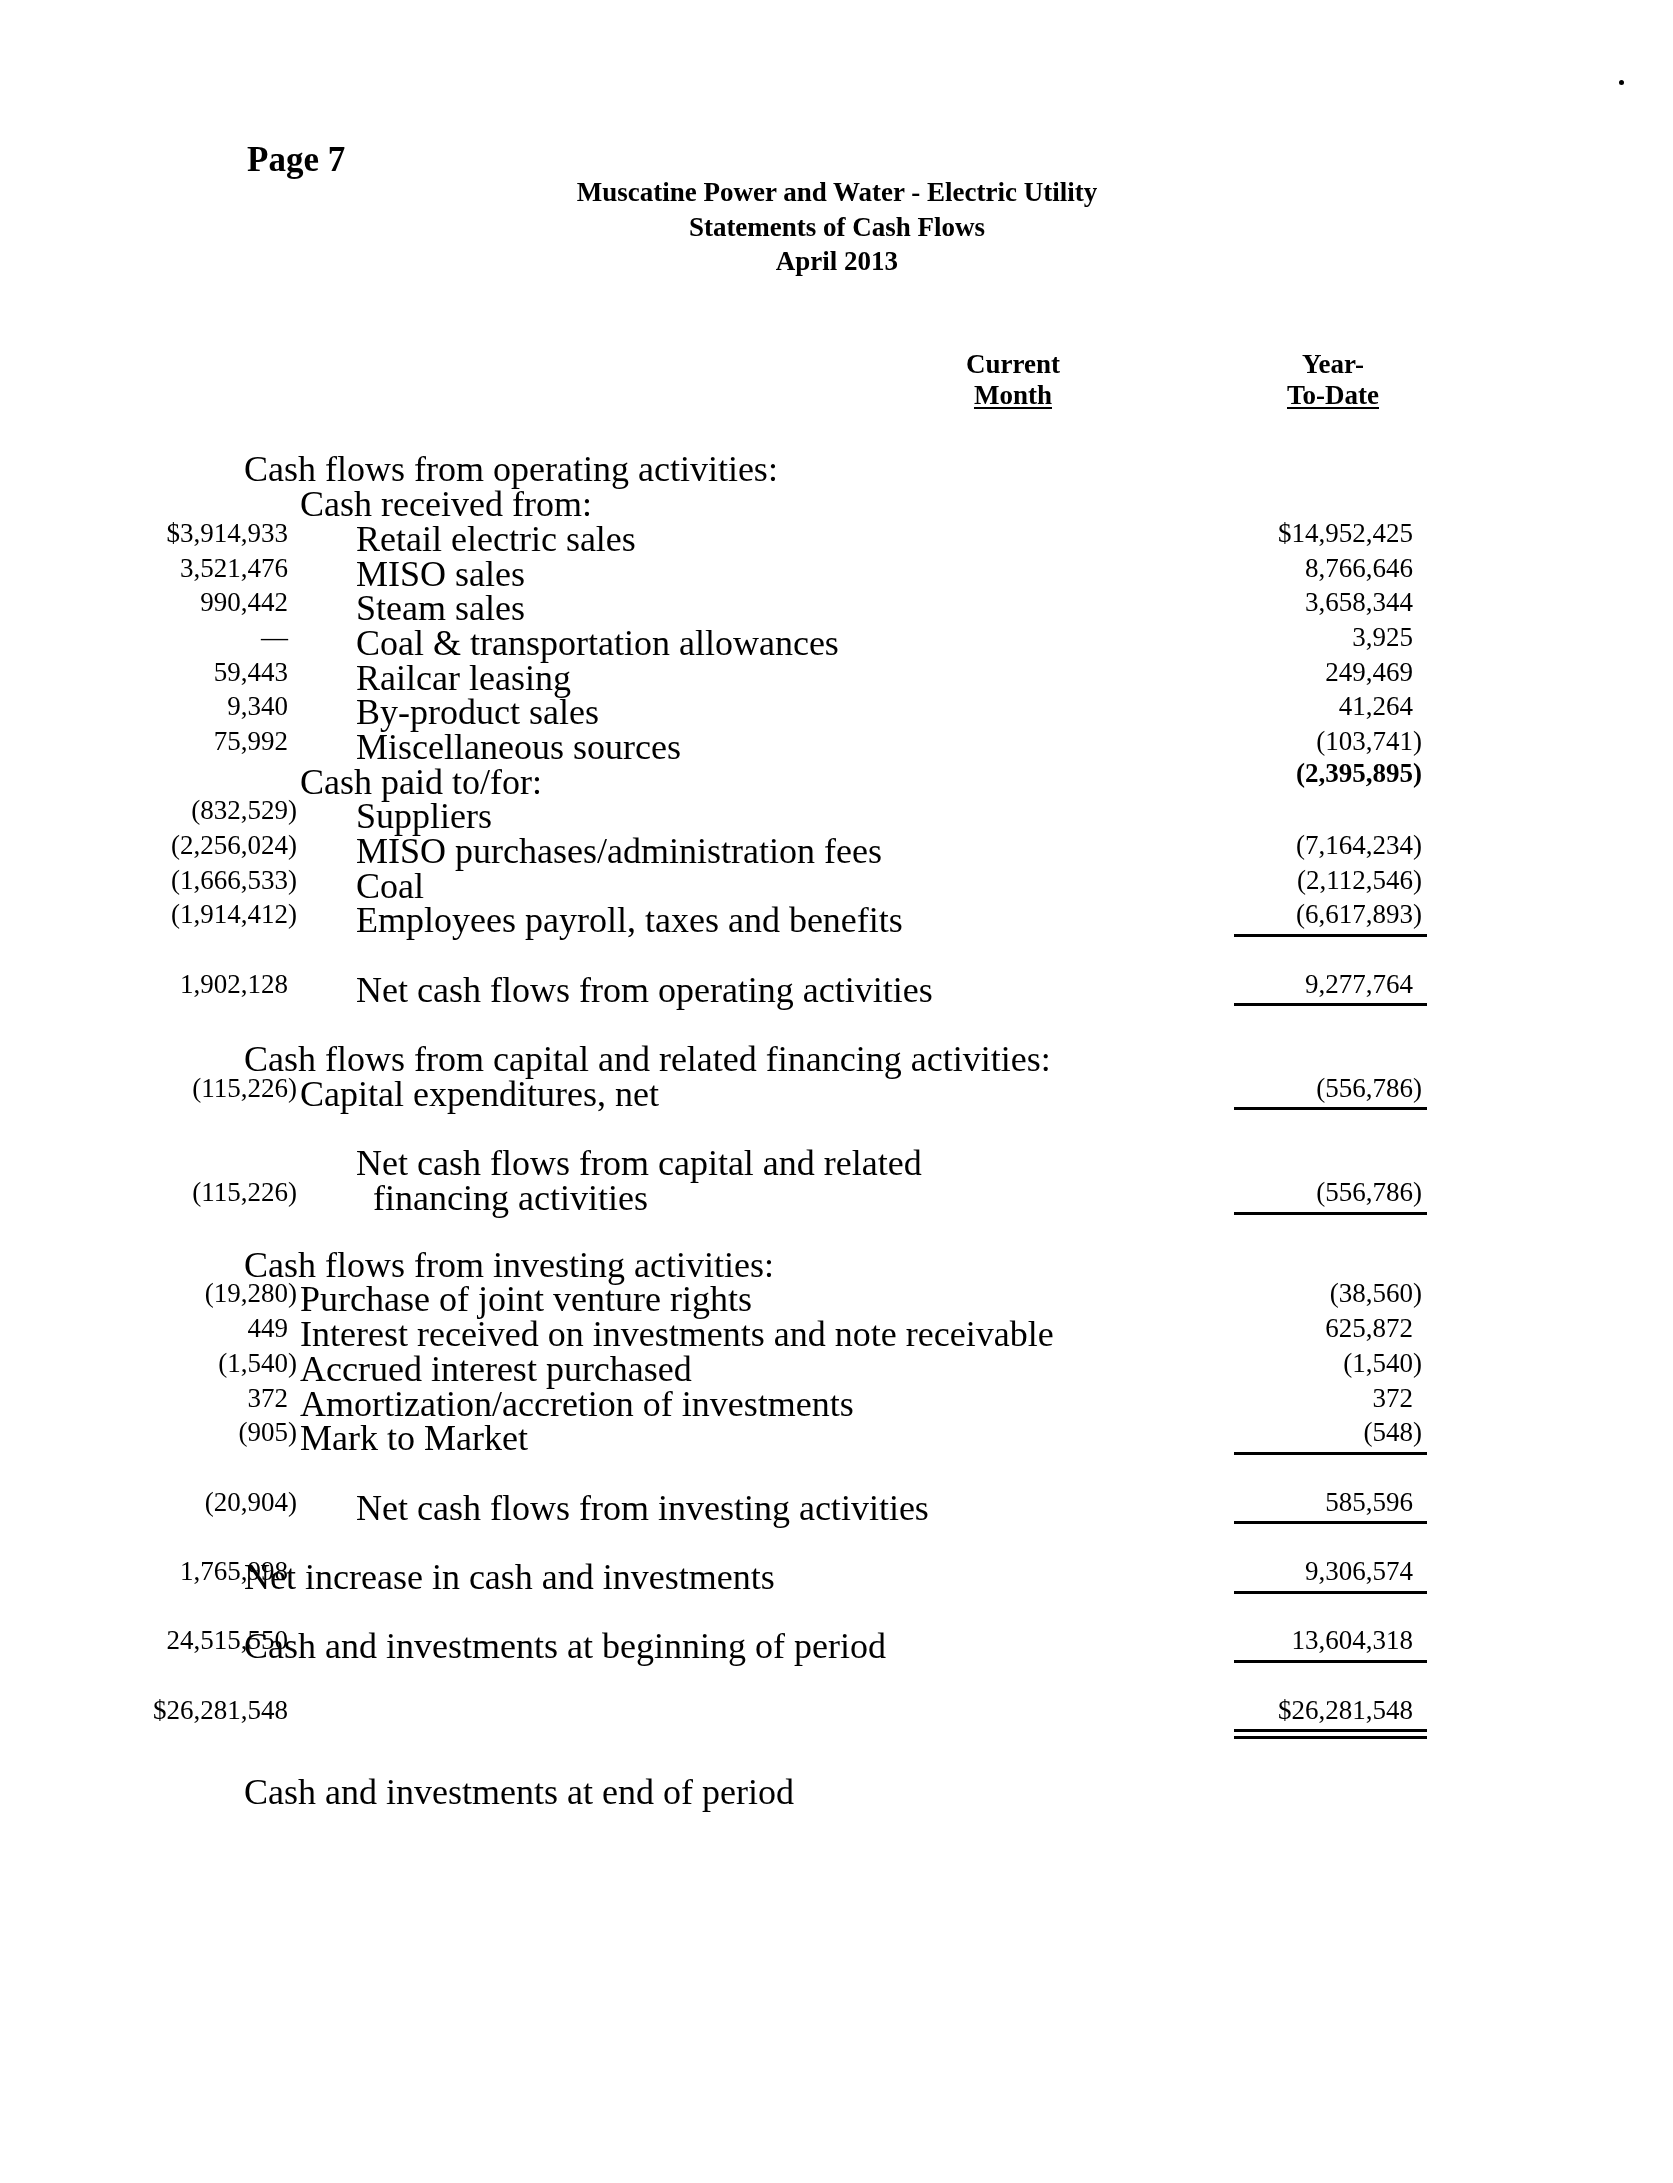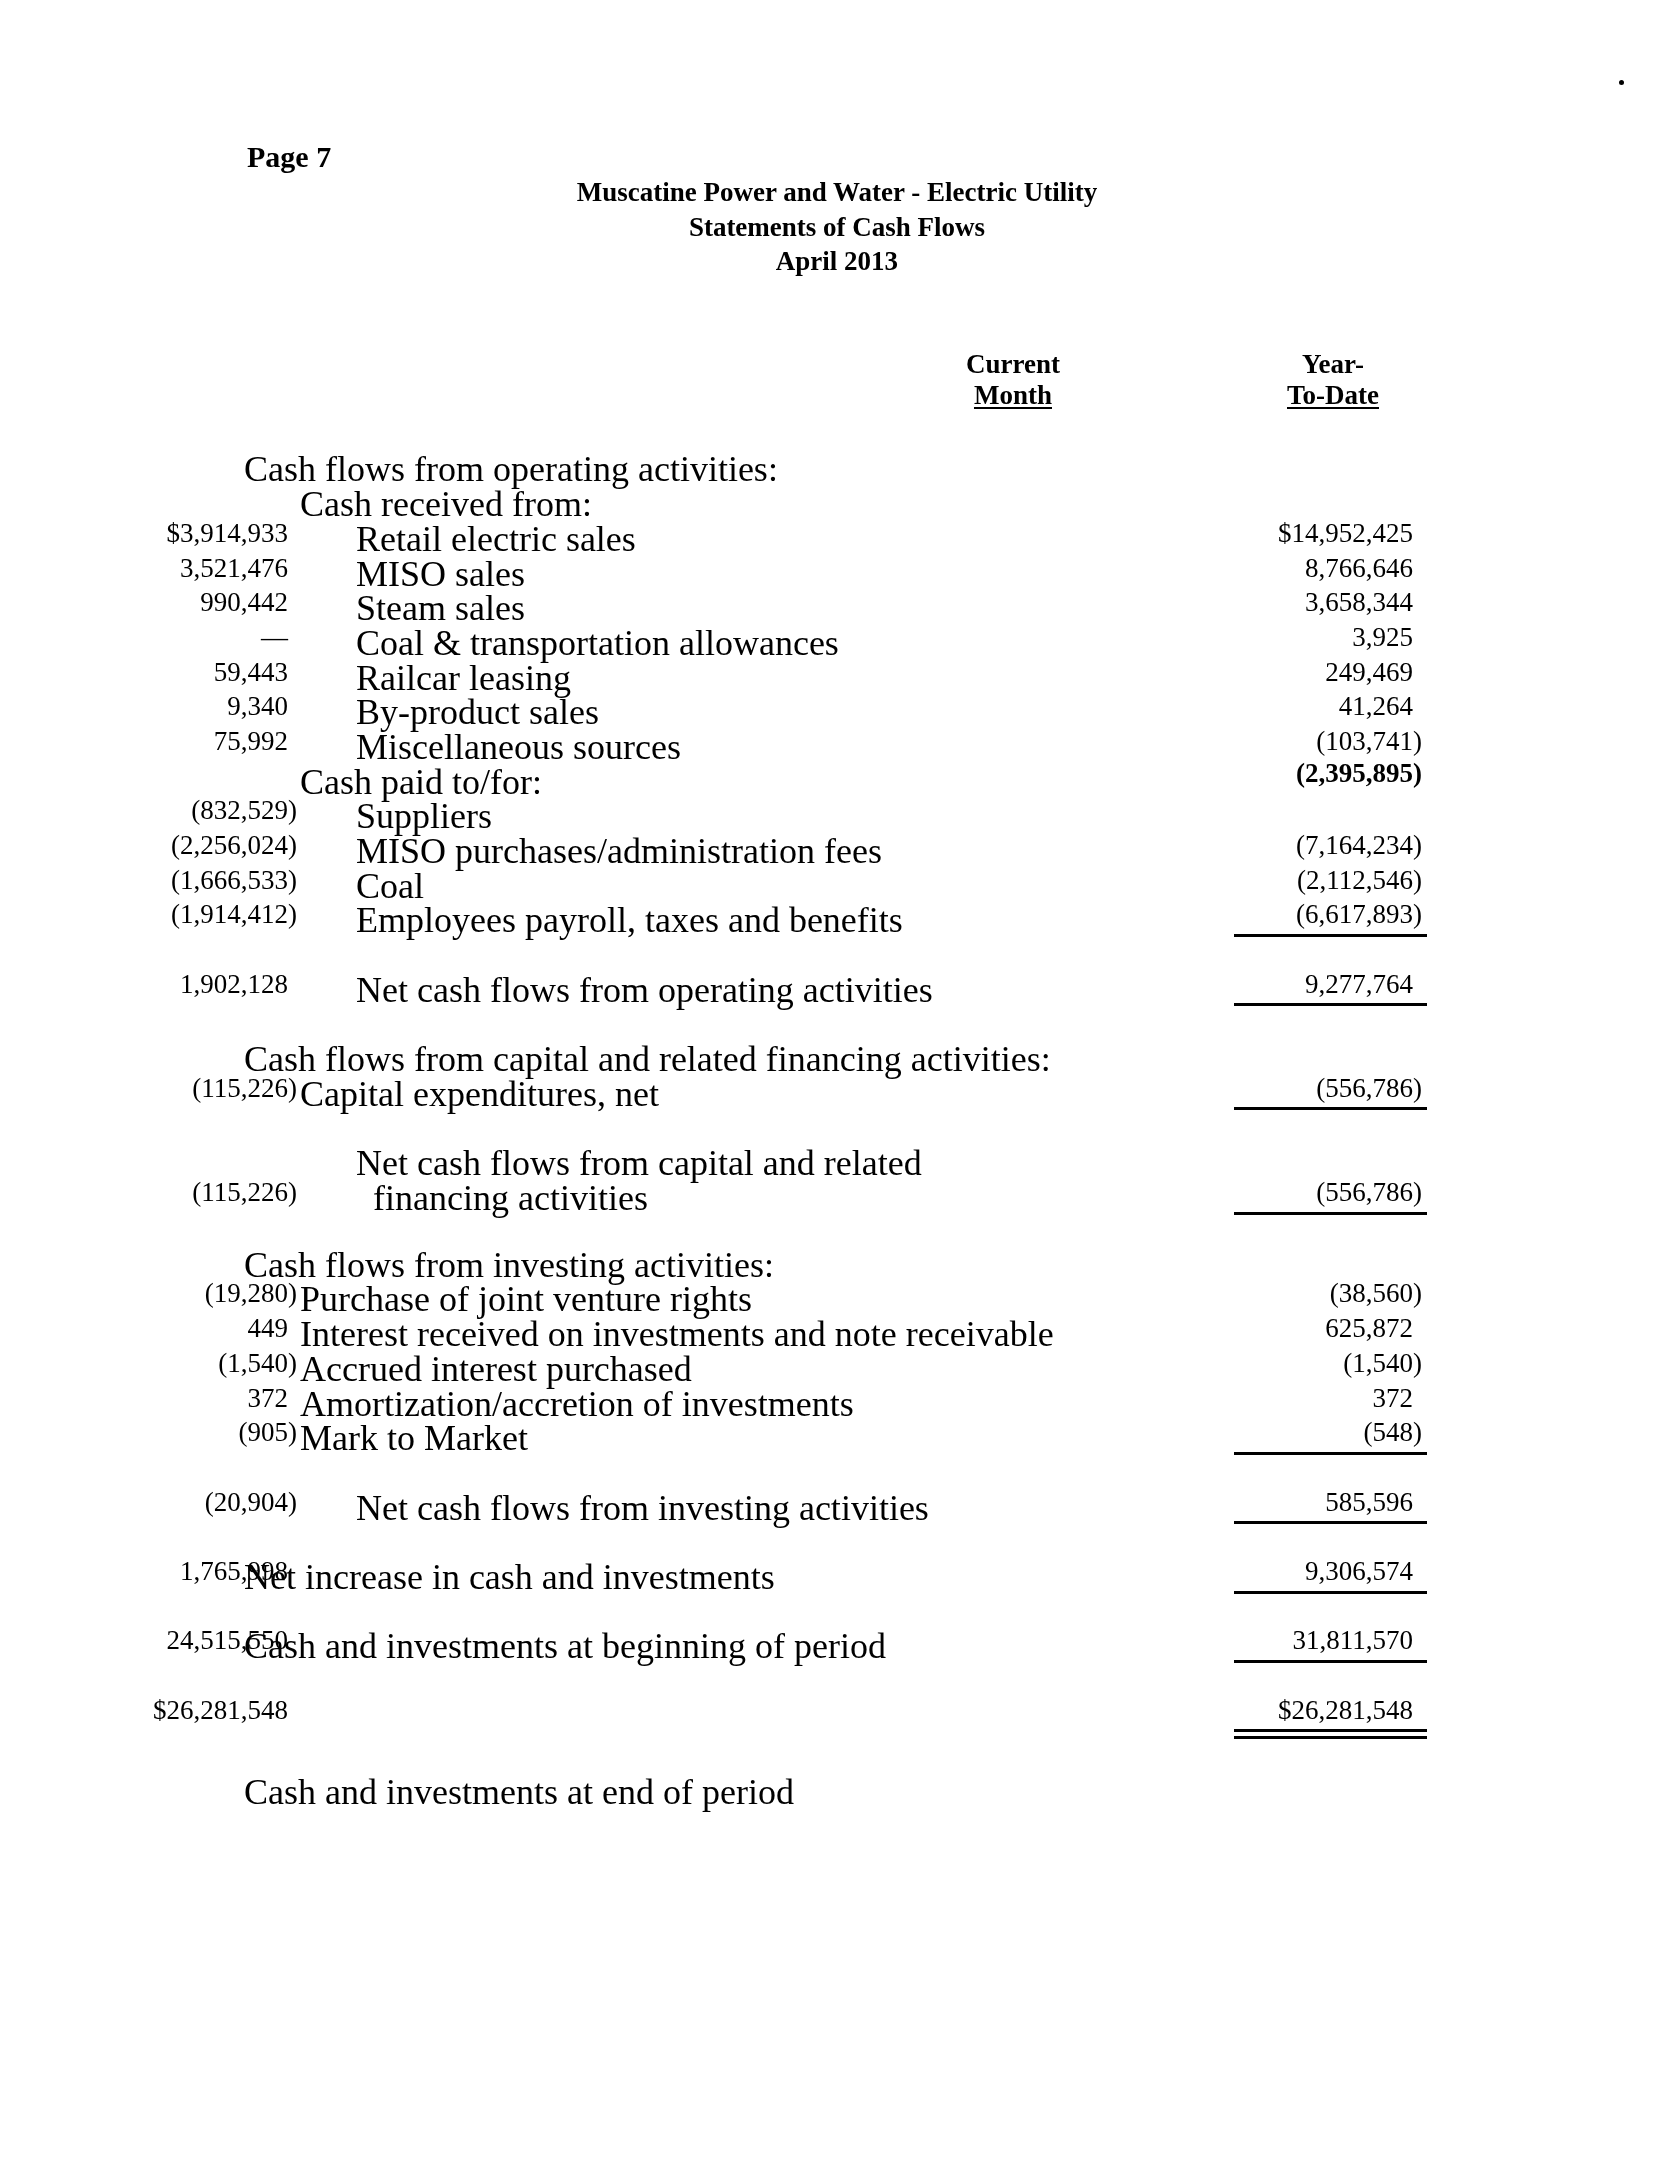--- a/index.html
+++ b/index.html
@@ -1,19 +1,19 @@
 <!DOCTYPE html>
 <html style="font-size:8px"><head>
 <meta charset="utf-8">
 <style>
   html,body{margin:0;padding:0;background:#fff;}
   body{width:1674px;height:2183px;position:relative;overflow:hidden;
        font-family:"Liberation Serif","DejaVu Serif",serif;color:#000;font-size:27px;}
   .abs{position:absolute;white-space:nowrap;}
-  .page-num{left:247px;top:140px;font-weight:bold;font-size:30px;}
+  .page-num{left:247px;top:140px;font-weight:bold;font-size:35px;}
   .title{left:0;width:1674px;text-align:center;font-weight:bold;font-size:27px;}
   .t1{top:177px;} .t2{top:212px;} .t3{top:246px;}
   .colhead{font-weight:bold;text-align:center;width:198px;}
   .colhead.cur{left:914px;} .colhead.ytd{left:1234px;}
   .colhead .u{text-decoration:underline;text-underline-offset:3px;}
   .lbl{font-size:36px;}
   .val{text-align:right;width:297px;font-size:27px;} .val.ytd{left:1125px;}
   .rule{position:absolute;height:3px;background:#000;} .rule.ytd{left:1234px;width:193px;}
   .corner-dot{position:absolute;width:5px;height:5px;background:#000;border-radius:50%;}
 </style>
@@ -116,21 +116,21 @@
     <div class="abs val ytd" style="top: 1487px; padding-right: 9px; box-sizing: border-box;">585,596</div>
     <div class="rule ytd" style="top: 1521px;"></div>
     <div class="abs lbl" style="left: 244px; top: 1556px;">Net increase in cash and investments</div>
     <div class="abs val current" style="top: 1556px; padding-right: 9px; box-sizing: border-box;">1,765,998</div>
     <div class="rule current" style="top: 1591px;"></div>
     <div class="abs val ytd" style="top: 1556px; padding-right: 9px; box-sizing: border-box;">9,306,574</div>
     <div class="rule ytd" style="top: 1591px;"></div>
     <div class="abs lbl" style="left: 244px; top: 1625px;">Cash and investments at beginning of period</div>
     <div class="abs val current" style="top: 1625px; padding-right: 9px; box-sizing: border-box;">24,515,550</div>
     <div class="rule current" style="top: 1660px;"></div>
-    <div class="abs val ytd" style="top: 1625px; padding-right: 9px; box-sizing: border-box;">31,811,570</div>
+    <div class="abs val ytd" style="top: 1625px; padding-right: 9px; box-sizing: border-box;">13,604,318</div>
     <div class="rule ytd" style="top: 1660px;"></div>
     <div class="abs lbl" style="left: 244px; top: 1771px;">Cash and investments at end of period</div>
     <div class="abs val current" style="top: 1695px; padding-right: 9px; box-sizing: border-box;">$26,281,548</div>
     <div class="rule current" style="top: 1729px;"></div>
     <div class="rule current" style="top: 1736px;"></div>
     <div class="abs val ytd" style="top: 1695px; padding-right: 9px; box-sizing: border-box;">$26,281,548</div>
     <div class="rule ytd" style="top: 1729px;"></div>
     <div class="rule ytd" style="top: 1736px;"></div>
   </div>
 

